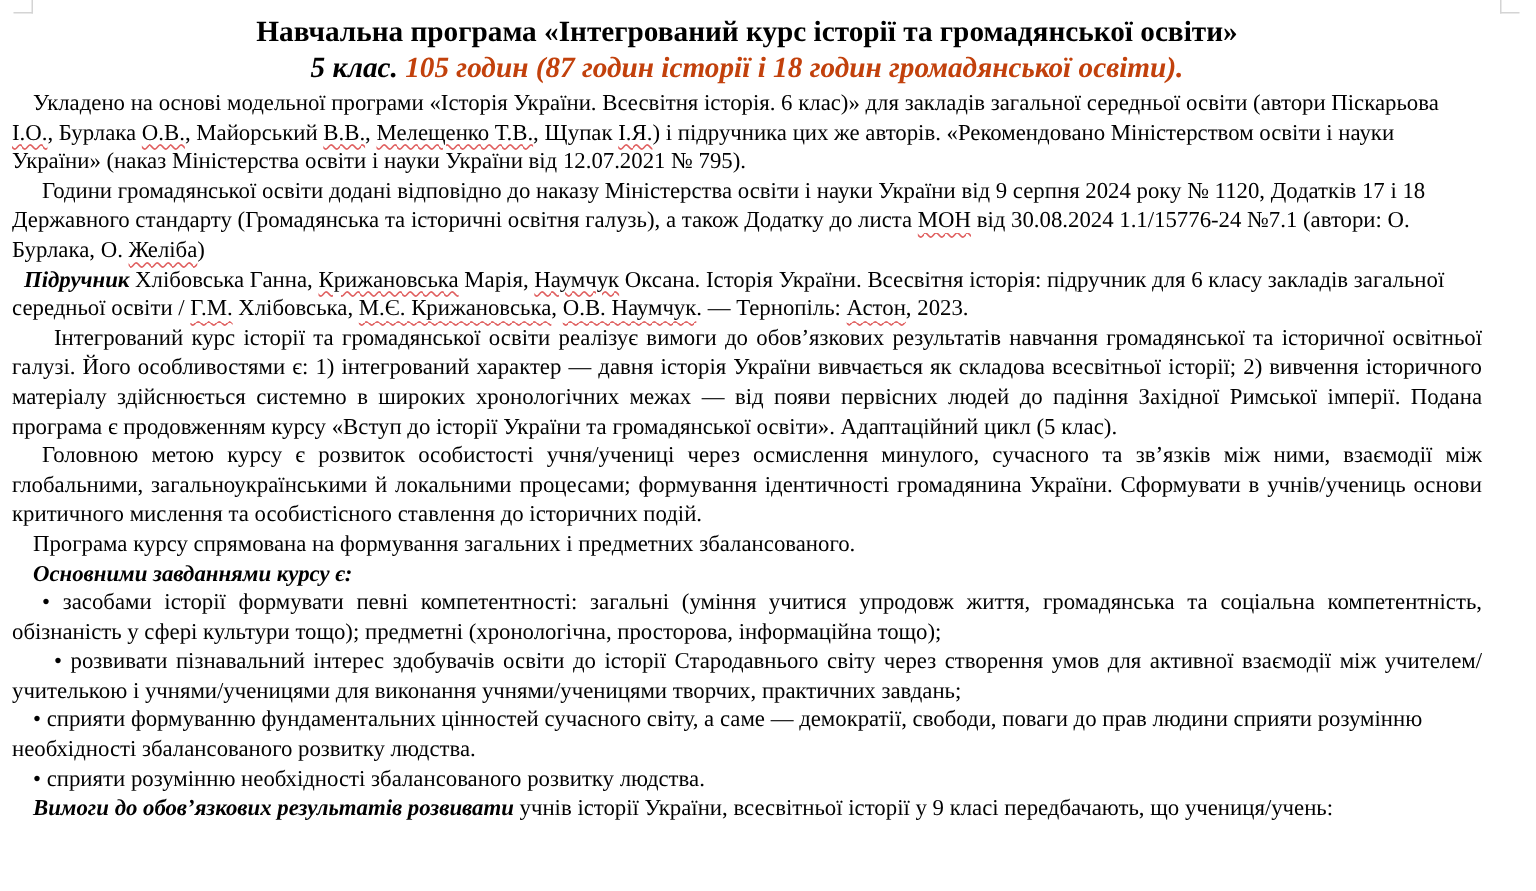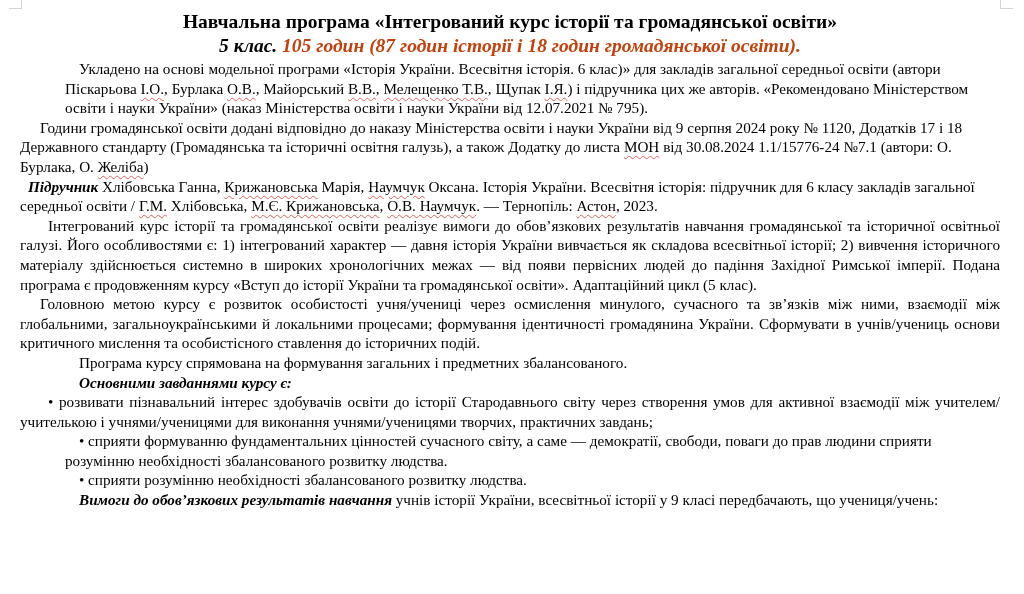--- a/index.html
+++ b/index.html
@@ -4,27 +4,27 @@
 <style>
   html, body { margin: 0; padding: 0; background: #ffffff; }
   body {
     width: 1024px; height: 594px; overflow: hidden; position: relative;
     font-family: "Liberation Serif", "DejaVu Serif", serif;
     color: #000; font-size: 15.2px; line-height: 19.6px;
   }
   .corner { position: absolute; border-color: #d4d4d4; border-style: solid; width: 12px; height: 8px; }
   .corner.tl { left: 9px; top: 0; border-width: 0 1px 1px 0; }
   .corner.tr { left: 1000px; top: 0; border-width: 0 0 1px 1px; }
-  .page { position: absolute; left: 20px; top: 10px; width: 980px; }
+  .page { position: absolute; left: 8px; top: 10px; width: 980px; }
   .title { text-align: center; font-weight: bold; font-size: 19.5px; line-height: 24px; margin: 0; }
   .subtitle { text-align: center; font-weight: bold; font-style: italic; font-size: 19.5px; line-height: 24px; margin: 0 0 1px 0; }
   .subtitle .red { color: #c2410c; }
   p { margin: 0; }
   .j { text-align: justify; }
-  .ind1 { text-indent: 14px; margin-left: 45px; }
+  .ind1 { text-indent: 14px; }
   .ind2 { text-indent: 20px; }
   .ind3 { text-indent: 28px; }
   .ind4 { text-indent: 8px; }
   .squig { text-decoration: underline wavy #e06060; text-decoration-thickness: 1px; text-underline-offset: 3px; }
   .bi { font-weight: bold; font-style: italic; }
 </style>
 </head>
 <body>
 
 <div class="corner tl"></div>
@@ -41,18 +41,19 @@
 
   <p class="ind2"><span>Години громадянської освіти додані відповідно до наказу Міністерства освіти і науки України від 9 серпня 2024 року № 1120,   Додатків 17 і 18 Державного стандарту (Громадянська та історичні освітня галузь), а також Додатку до листа </span><span class="squig">МОН</span><span> від 30.08.2024 1.1/15776-24  №7.1 (автори: О. Бурлака, О. </span><span class="squig">Желіба</span><span>)</span></p>
 
   <p class="ind4"><span class="bi">Підручник</span><span>  Хлібовська Ганна, </span><span class="squig">Крижановська</span><span> Марія, </span><span class="squig">Наумчук</span><span> Оксана. Історія України. Всесвітня історія: підручник для 6 класу закладів загальної середньої освіти / </span><span class="squig">Г.М.</span><span> Хлібовська, </span><span class="squig">М.Є. Крижановська</span><span>, </span><span class="squig">О.В. Наумчук</span><span>. — Тернопіль: </span><span class="squig">Астон</span><span>, 2023.</span></p>
 
   <p class="j ind3">Інтегрований курс історії та громадянської освіти реалізує вимоги до обов’язкових результатів навчання громадянської та історичної освітньої галузі. Його особливостями є: 1) інтегрований характер — давня історія України вивчається як складова всесвітньої історії; 2) вивчення історичного матеріалу здійснюється системно в широких хронологічних межах — від появи первісних людей до падіння Західної Римської імперії. Подана програма є продовженням курсу «Вступ до історії України та громадянської освіти». Адаптаційний цикл (5 клас).</p>
   <p class="j ind2">Головною метою курсу є розвиток особистості учня/учениці через осмислення минулого, сучасного та зв’язків між ними, взаємодії між глобальними, загальноукраїнськими й локальними процесами; формування ідентичності громадянина України. Сформувати в учнів/учениць основи критичного мислення та особистісного ставлення до історичних подій.</p>
   <p class="ind1">Програма курсу спрямована на формування загальних і предметних збалансованого.</p>
   <p class="ind1 bi">Основними завданнями курсу є:</p>
 
+  <p class="j ind2">• засобами історії формувати певні компетентності: загальні (уміння учитися упродовж життя, громадянська та соціальна компетентність, обізнаність у сфері культури тощо); предметні (хронологічна, просторова, інформаційна тощо);</p>
   <p class="j ind3">• розвивати пізнавальний інтерес здобувачів освіти до історії Стародавнього світу через створення умов для активної взаємодії між учителем/учителькою і учнями/ученицями для виконання учнями/ученицями творчих, практичних завдань;</p>
   <p class="ind1">• сприяти формуванню фундаментальних цінностей сучасного світу, а саме — демократії, свободи, поваги до прав людини сприяти розумінню необхідності збалансованого розвитку людства.</p>
   <p class="ind1">• сприяти розумінню необхідності збалансованого розвитку людства.</p>
 
-  <p class="ind1"><span class="bi">Вимоги до обов’язкових результатів навчання</span><span> учнів історії України, всесвітньої історії у 9 класі передбачають, що учениця/учень:</span></p>
+  <p class="ind1"><span class="bi">Вимоги до обов’язкових результатів розвивати</span><span> учнів історії України, всесвітньої історії у 9 класі передбачають, що учениця/учень:</span></p>
 </div>
 
 </body></html>

